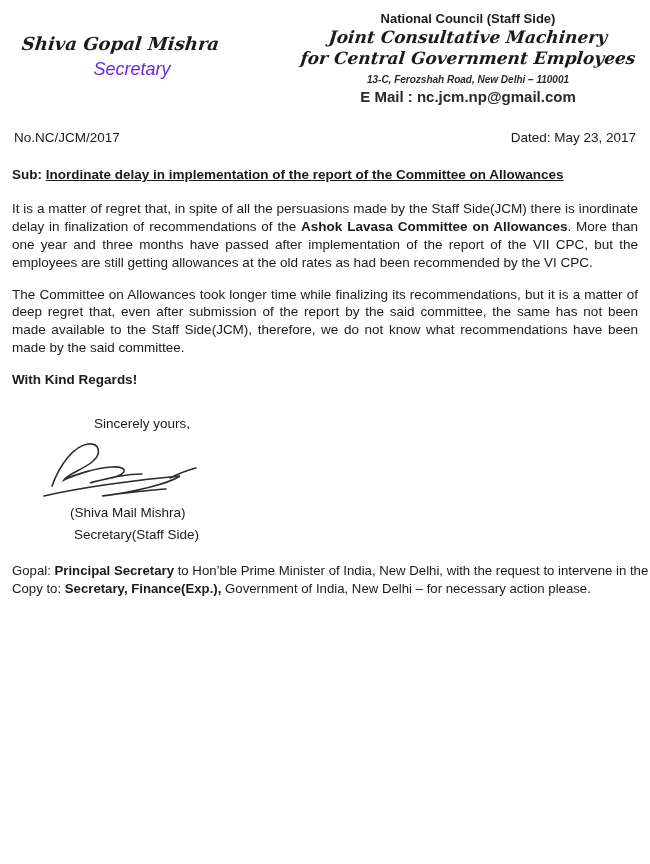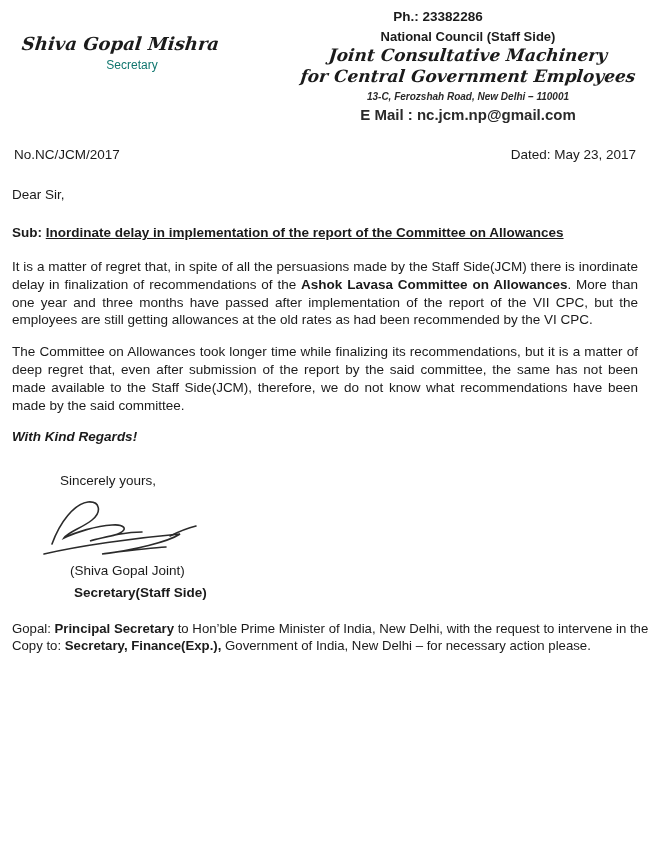--- a/index.html
+++ b/index.html
@@ -21,21 +21,21 @@
   .letterhead { display: flex; justify-content: space-between; }
   .lh-left { padding-top: 24px; padding-left: 10px; width: 220px; }
   .script-name {
     font-family: "DejaVu Serif", serif;
     font-style: italic;
     font-weight: bold;
     font-size: 18px;
     white-space: nowrap;
     transform: skewX(-6deg);
   }
-  .lh-secretary { text-align: center; font-size: 12px; margin-top: 2px; color: #0f766e; }
+  .lh-secretary { text-align: center; font-size: 18px; margin-top: 2px; color: #6d28d9; font-style: italic; }
   .lh-right { width: 340px; text-align: center; }
   .lh-phone { font-weight: bold; font-size: 13.5px; text-align: center; padding-right: 60px; }
   .lh-org1 { font-weight: bold; font-size: 13px; margin-top: 2px; }
   .lh-script {
     font-family: "DejaVu Serif", serif;
     font-style: italic;
     font-weight: bold;
     font-size: 17px;
     transform: skewX(-6deg);
     line-height: 1.25;
@@ -47,57 +47,55 @@
   
   .recipient { margin-top: 28px; line-height: 1.3; }
   .salutation { margin-top: 22px; }
   .subject { margin-top: 20px; font-weight: bold; }
   .subject .u { text-decoration: underline; }
   
   p.body-para { margin: 0 0 14px 0; text-align: justify; }
   .body-block { margin-top: 16px; }
   .bold { font-weight: bold; }
   .bold-underline { font-weight: bold; text-decoration: underline; }
-  .regards { font-weight: bold; margin-top: 6px; font-style: italic; }
-  .sincerely { margin-top: 26px; margin-left: 48px; }
+  .regards { font-weight: bold; margin-top: 6px; }
+  .sincerely { margin-top: 26px; margin-left: 82px; }
   
   .signature-wrap { margin-top: 2px; margin-left: 26px; height: 76px; }
   .sig-name { margin-left: 58px; margin-top: -6px; }
-  .sig-title { margin-left: 62px; margin-top: 4px; font-weight: bold; }
+  .sig-title { margin-left: 62px; margin-top: 4px; font-weight: normal; }
   
   .copies { margin-top: 18px; font-size: 13.2px; line-height: 1.33; }
   .copies div { white-space: nowrap; }
 </style>
 </head>
 <body>
 
 <div class="page">
 
   <header class="letterhead">
     <div class="lh-left">
       <div class="script-name">Shiva Gopal Mishra</div>
       <div class="lh-secretary">Secretary</div>
     </div>
     <div class="lh-right">
-      <div class="lh-phone">Ph.: 23382286</div>
       <div class="lh-org1">National Council (Staff Side)</div>
       <div class="lh-script">Joint Consultative Machinery</div>
       <div class="lh-script">for Central Government Employees</div>
       <div class="lh-addr">13-C, Ferozshah Road, New Delhi – 110001</div>
       <div class="lh-email">E Mail : nc.jcm.np@gmail.com</div>
     </div>
   </header>
 
   <div class="ref-row">
     <span>No.NC/JCM/2017</span>
     <span>Dated: May 23, 2017</span>
   </div>
 
 
-  <div class="salutation">Dear Sir,</div>
 
   <div class="subject">
     <span>Sub: </span><span class="u">Inordinate delay in implementation of the report of the Committee on Allowances</span>
   </div>
 
   <div class="body-block">
     <p class="body-para">
       <span>It is a matter of regret that, in spite of all the persuasions made by the Staff Side(JCM) there is inordinate delay in finalization of recommendations of the </span><span class="bold">Ashok Lavasa Committee on Allowances</span><span>. More than one year and three months have passed after implementation of the report of the VII CPC, but the employees are still getting allowances at the old rates as had been recommended by the VI CPC.</span>
     </p>
     <p class="body-para">The Committee on Allowances took longer time while finalizing its recommendations, but it is a matter of deep regret that, even after submission of the report by the said committee, the same has not been made available to the Staff Side(JCM), therefore, we do not know what recommendations have been made by the said committee.</p>
@@ -108,21 +106,21 @@
 
   <div class="signature-wrap">
     <svg width="190" height="76" viewBox="0 0 190 76" xmlns="http://www.w3.org/2000/svg">
       <g fill="none" stroke="#2b2b2b" stroke-width="1.6" stroke-linecap="round">
         <path d="M14,52 C22,30 36,12 50,10 C62,9 64,20 54,28 C44,36 30,40 26,46 C38,40 58,34 74,33 C86,32 90,37 82,41 C74,45 60,46 52,49 C66,45 88,40 104,40"></path>
         <path d="M6,62 C40,54 96,46 142,42 C130,50 96,58 64,62 C80,60 110,56 128,55"></path>
         <path d="M132,44 C140,40 150,36 158,34"></path>
       </g>
     </svg>
   </div>
-  <div class="sig-name">(Shiva Gopal Joint)</div>
+  <div class="sig-name">(Shiva Mail Mishra)</div>
   <div class="sig-title">Secretary(Staff Side)</div>
 
   <div class="copies">
     <div>
       <span>Gopal: </span><span class="bold">Principal Secretary</span><span> to Hon’ble Prime Minister of India, New Delhi, with the request to intervene in the matter</span>
     </div>
     <div>
       <span>Copy to: </span><span class="bold">Secretary, Finance(Exp.),</span><span> Government of India, New Delhi – for necessary action please.</span>
     </div>
 

